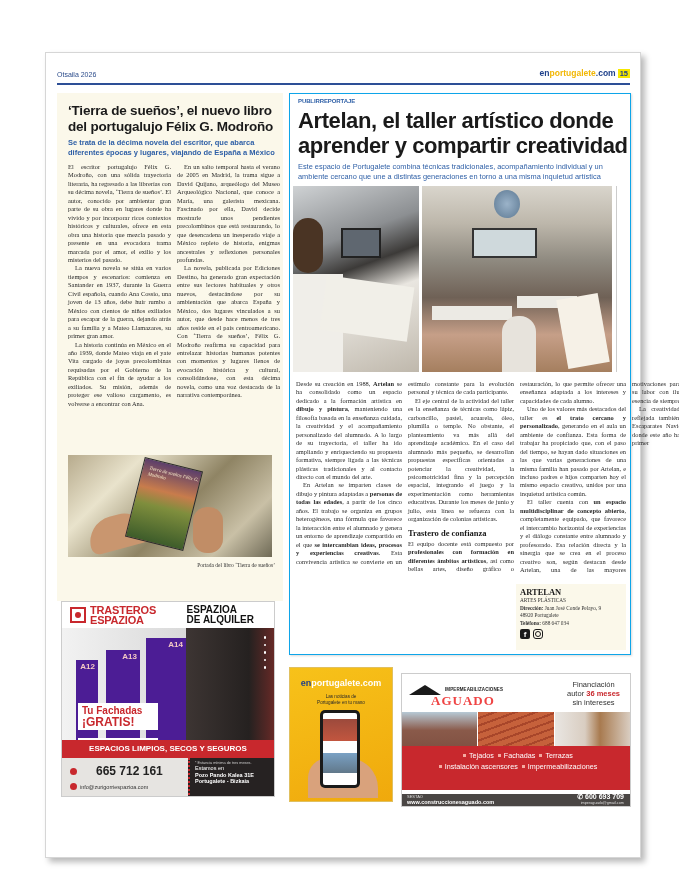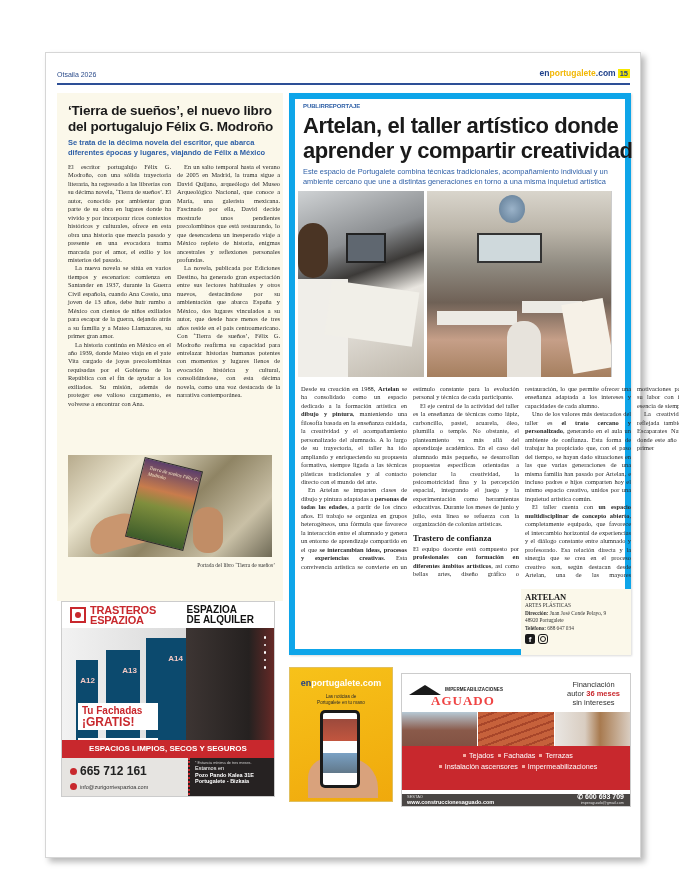--- a/index.html
+++ b/index.html
@@ -21,21 +21,21 @@
 .cols p.ni{text-indent:0}
 .left-cols{left:11px;top:70px;width:212px;height:285px;column-count:2}
 .left-photo{position:absolute;left:11px;top:362px;width:204px;height:102px;overflow:hidden;background:linear-gradient(135deg,#b7ab8d 0%,#e9e3cc 25%,#8f8464 55%,#c9c0a6 80%,#6f6a56 100%)}
 .left-photo .book{position:absolute;left:66px;top:8px;width:60px;height:82px;transform:rotate(14deg);background:linear-gradient(180deg,#5b3e6b 0%,#c87c4c 35%,#7f8e3d 55%,#3d5c2a 100%);border:1px solid #2b2b2b}
 .left-photo .book span{position:absolute;left:6px;top:6px;font:italic 5px "Liberation Serif",serif;color:#f5e7c7;line-height:6px}
 .left-photo .hand1{position:absolute;left:20px;top:60px;width:60px;height:34px;background:#c9966f;border-radius:30px 30px 10px 10px;transform:rotate(-15deg)}
 .left-photo .hand2{position:absolute;left:125px;top:52px;width:30px;height:46px;background:#c18d66;border-radius:14px}
 .left-caption{position:absolute;right:8px;top:469px;font:5.5px "Liberation Serif",serif;color:#333}
 
 
-.right-art{position:absolute;left:243px;top:40px;width:342px;height:562px;border:6px solid #0ea5e9;box-shadow:1px 1px 2px rgba(0,0,0,.15);background:#fff}
+.right-art{position:absolute;left:243px;top:40px;width:342px;height:562px;border:1px solid #0ea5e9;box-shadow:1px 1px 2px rgba(0,0,0,.15);background:#fff}
 .kicker{position:absolute;left:8px;top:4px;font:bold 6px "Liberation Sans",sans-serif;color:#2e5fa6;letter-spacing:-.1px}
 .right-title{position:absolute;left:8px;top:14px;width:330px;font:bold 22px/25px "Liberation Sans",sans-serif;color:#1a1a1a;letter-spacing:-.4px}
 .right-sub{position:absolute;left:8px;top:68px;width:330px;font:7.4px/10px "Liberation Sans",sans-serif;color:#2e5fa6}
 .right-photo{position:absolute;left:3px;top:92px;width:319px;height:186px;display:flex;gap:3px}
 .rp1{width:126px;height:100%;background:linear-gradient(160deg,#cfd2d4 0%,#8c8f92 30%,#3c3a38 45%,#e9e6e0 60%,#bfb8ac 100%);position:relative;overflow:hidden}
 .rp1 .screen{position:absolute;left:48px;top:42px;width:40px;height:30px;background:#5f6770;border:2px solid #222}
 .rp1 .paper{position:absolute;left:30px;top:95px;width:88px;height:55px;background:#f1efe8;transform:rotate(8deg)}
 .rp1 .hair{position:absolute;left:0;top:32px;width:30px;height:55px;background:#4a3424;border-radius:15px}
 .rp1 .coat{position:absolute;left:0;top:88px;width:50px;height:98px;background:#f0eee9}
 .rp2{flex:1;height:100%;background:linear-gradient(180deg,#d9d5cc 0%,#bdb7ab 20%,#8f8a80 40%,#6f6156 60%,#c69f88 80%,#a57f5f 100%);position:relative;overflow:hidden}
@@ -60,33 +60,33 @@
 
 
 .ad-zuri{position:absolute;left:15px;top:548px;width:214px;height:196px;border:1px solid #ccc;background:#fff;overflow:hidden}
 .z-top{position:absolute;left:0;top:0;width:100%;height:26px;background:#fff;display:flex;align-items:center}
 .z-logo-ic{width:16px;height:16px;border:2px solid #c8282d;margin-left:8px;position:relative}
 .z-logo-ic::after{content:"";position:absolute;left:3px;top:3px;width:6px;height:6px;background:#c8282d;border-radius:50%}
 .z-brand{margin-left:4px;font:900 11px/10px "Liberation Sans",sans-serif;color:#c8282d;letter-spacing:-.2px}
 .z-head{margin-left:auto;margin-right:20px;font:bold 10px/10.5px "Liberation Sans",sans-serif;color:#111}
 .z-img{position:absolute;left:0;top:26px;width:100%;height:112px;background:#e9e7e5}
 .z-img .wall{position:absolute;left:0;top:0;width:124px;height:112px;background:linear-gradient(90deg,#f2f2f2,#d9d9d9)}
-.z-door{position:absolute;background:#0c4a6e;color:#f4c9c4;font:bold 8px "Liberation Sans",sans-serif;text-align:right;padding:16px 3px}
+.z-door{position:absolute;background:#4c1d95;color:#f4c9c4;font:bold 8px "Liberation Sans",sans-serif;text-align:right;padding:2px 3px}
 .z-dark{position:absolute;left:124px;top:0;width:90px;height:112px;background:linear-gradient(90deg,#3d3533,#252120 70%,#6b2a27)}
 .z-dots{position:absolute;right:10px;top:8px;display:flex;flex-direction:column;gap:5px}
 .z-dots i{width:2.5px;height:2.5px;background:#fff;border-radius:50%;display:block}
 .z-promo{position:absolute;left:16px;top:75px;width:80px;background:#fff;padding:2px 4px}
 .z-promo .t1{font:bold 10px/11px "Liberation Sans",sans-serif;color:#c8282d}
 .z-promo .t2{font:bold 12px/12px "Liberation Sans",sans-serif;color:#c8282d}
 .z-month{position:absolute;left:16px;top:110px;width:80px;background:#fff;padding:1px 4px;font:bold 8px "Liberation Sans",sans-serif;color:#222}
 .z-month small{display:block;font:4px "Liberation Sans",sans-serif;color:#555}
 .z-desde{position:absolute;left:100px;top:115px;width:114px;background:#fff;font:bold 7.5px "Liberation Sans",sans-serif;color:#c8282d;text-align:center;padding:2px 0}
 .z-band{position:absolute;left:0;top:138px;width:100%;height:22px;background:#c8282d;color:#fff;font:bold 8px/18px "Liberation Sans",sans-serif;text-align:center}
 .z-bottom{position:absolute;left:0;top:156px;width:100%;height:40px;background:#e6e4e1}
-.z-phone{position:absolute;left:8px;top:6px;font:bold 12px "Liberation Sans",sans-serif;color:#222;display:flex;align-items:center;gap:3px}
+.z-phone{position:absolute;left:8px;top:6px;font:bold 12px "Liberation Sans",sans-serif;color:#222;display:flex;align-items:center;gap:19px}
 .z-dot{width:7px;height:7px;border-radius:50%;background:#c8282d;display:inline-block}
 .z-mail{position:absolute;left:8px;top:25px;font:5.5px "Liberation Sans",sans-serif;color:#333;display:flex;align-items:center;gap:3px}
 .z-addr{position:absolute;left:126px;top:0;width:88px;height:40px;background:#262222;color:#fff;padding:3px 5px;border-left:2px dotted #c8282d}
 .z-addr .note{font:3.8px "Liberation Sans",sans-serif;color:#ccc}
 .z-addr .l{font:bold 5.5px/6.5px "Liberation Sans",sans-serif}
 .z-addr .l.reg{font-weight:normal}
 
 .ad-enp{position:absolute;left:243px;top:614px;width:104px;height:135px;background:linear-gradient(160deg,#f7c21a,#f0a90c);overflow:hidden;border:1px solid #e0c060}
 .enp-logo{position:absolute;left:0;top:10px;width:100%;text-align:center;font:bold 9px "Liberation Sans",sans-serif;color:#fff}
 .enp-logo b{color:#1d3f8a}
@@ -124,21 +124,21 @@
 
   <div class="hdr-date">Otsaila 2026</div>
   <div class="hdr-logo">
     <span><span>en</span><span class="pt">portugalete</span><span>.com</span></span>
     <span class="pg">15</span>
   </div>
   <div class="hdr-rule"></div>
 
   <section class="left-art">
     <h2 class="left-title">‘Tierra de sueños’, el nuevo libro del portugalujo Félix G. Modroño</h2>
-    <div class="left-sub">Se trata de la décima novela del escritor, que abarca diferentes épocas y lugares, viajando de Félix a México</div>
+    <div class="left-sub">Se trata de la décima novela del escritor, que abarca diferentes épocas y lugares, viajando de España a México</div>
     <div class="cols left-cols">
       <p class="ni">El escritor portugalujo Félix G. Modroño, con una sólida trayectoria literaria, ha regresado a las librerías con su décima novela, ‘Tierra de sueños’. El autor, conocido por ambientar gran parte de su obra en lugares donde ha vivido y por incorporar ricos contextos históricos y culturales, ofrece en esta obra una historia que mezcla pasado y presente en una evocadora trama marcada por el amor, el exilio y los misterios del pasado.</p>
       <p>La nueva novela se sitúa en varios tiempos y escenarios: comienza en Santander en 1937, durante la Guerra Civil española, cuando Ana Cossío, una joven de 13 años, debe huir rumbo a México con cientos de niños exiliados para escapar de la guerra, dejando atrás a su familia y a Mateo Llamazares, su primer gran amor.</p>
       <p>La historia continúa en México en el año 1939, donde Mateo viaja en el yate Vita cargado de joyas precolombinas requisadas por el Gobierno de la República con el fin de ayudar a los exiliados. Su misión, además de proteger ese valioso cargamento, es volverse a encontrar con Ana.</p>
       <p>En un salto temporal hasta el verano de 2005 en Madrid, la trama sigue a David Quijano, arqueólogo del Museo Arqueológico Nacional, que conoce a María, una galerista mexicana. Fascinado por ella, David decide mostrarle unos pendientes precolombinos que está restaurando, lo que desencadena un inesperado viaje a México repleto de historia, enigmas ancestrales y reflexiones personales profundas.</p>
       <p>La novela, publicada por Ediciones Destino, ha generado gran expectación entre sus lectores habituales y otros nuevos, destacándose por su ambientación que abarca España y México, dos lugares vinculados a su autor, que desde hace menos de tres años reside en el país centroamericano. Con ‘Tierra de sueños’, Félix G. Modroño reafirma su capacidad para entrelazar historias humanas potentes con momentos y lugares llenos de evocación histórica y cultural, consolidándose, con esta décima novela, como una voz destacada de la narrativa contemporánea.</p>
     </div>
     <div class="left-photo">
       <div class="hand1"></div>
       <div class="book">

